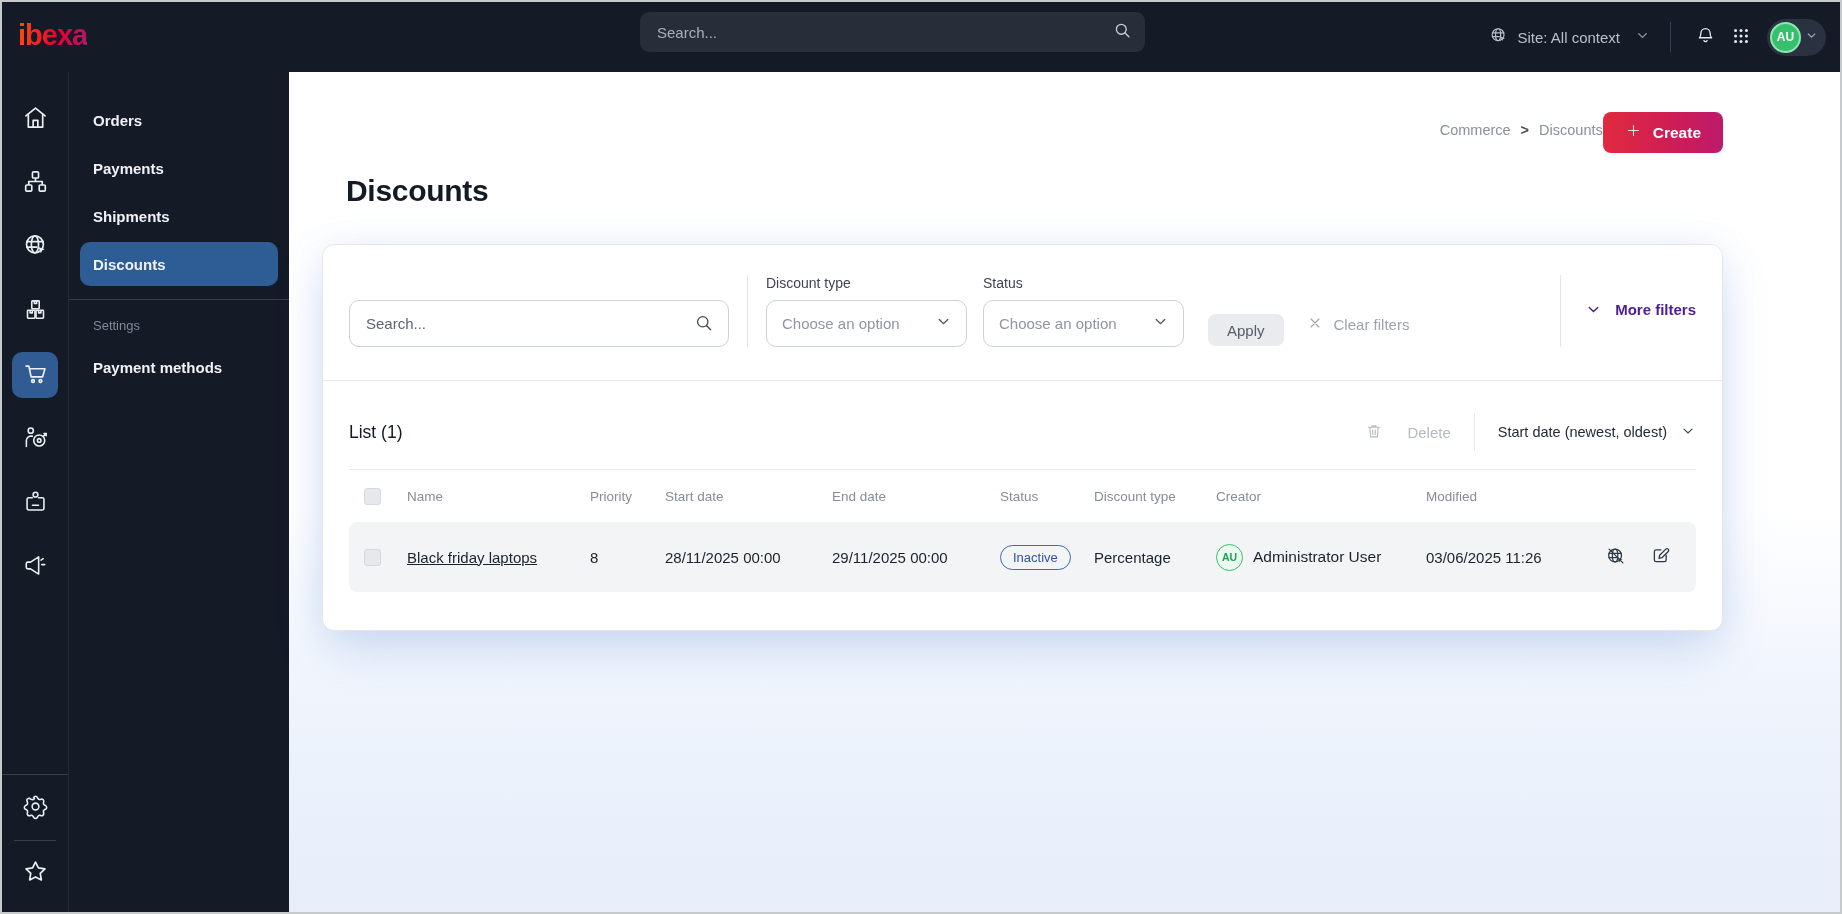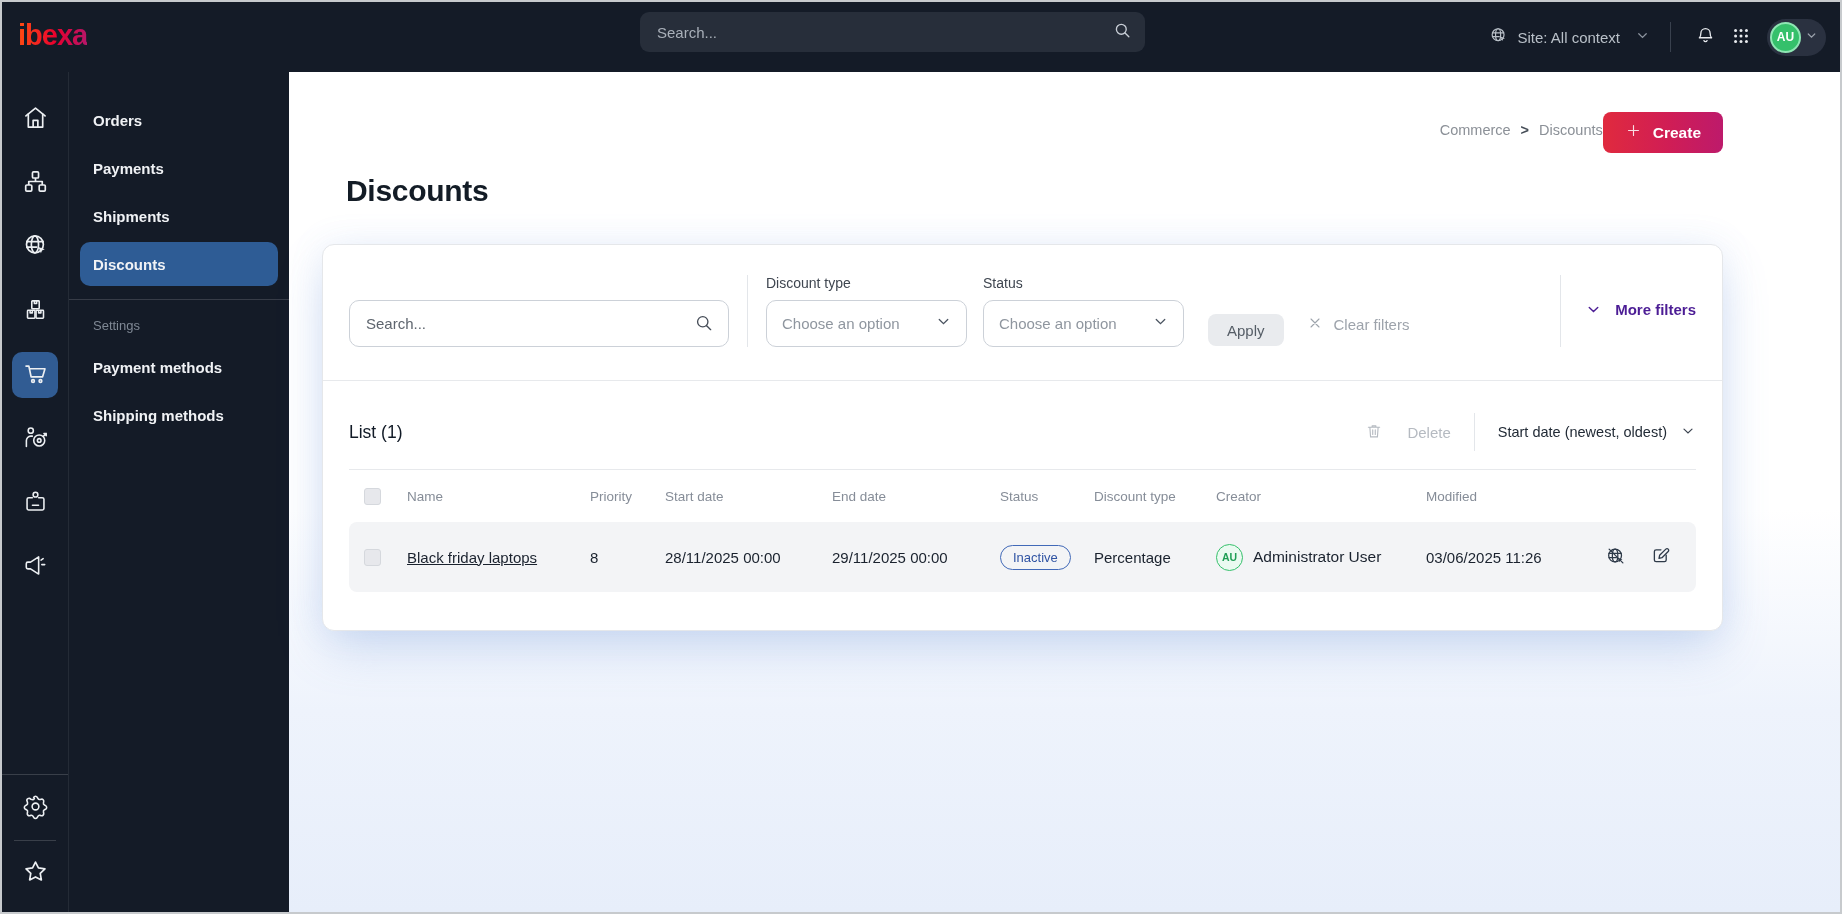--- a/index.html
+++ b/index.html
@@ -277,21 +277,20 @@
     </nav>
 
     <nav class="side-menu">
       <div class="menu-item">Orders</div>
       <div class="menu-item">Payments</div>
       <div class="menu-item">Shipments</div>
       <div class="menu-item active">Discounts</div>
       <div class="menu-hr"></div>
       <div class="menu-section">Settings</div>
       <div class="menu-item">Payment methods</div>
-      <div class="menu-item">Shipping methods</div>
     </nav>
 
     <main class="main">
 
       <div class="topline">
         <div class="breadcrumb">
           <span class="crumb-link">Commerce</span>
           <span class="sep">&gt;</span>
           <span>Discounts</span>
         </div>

